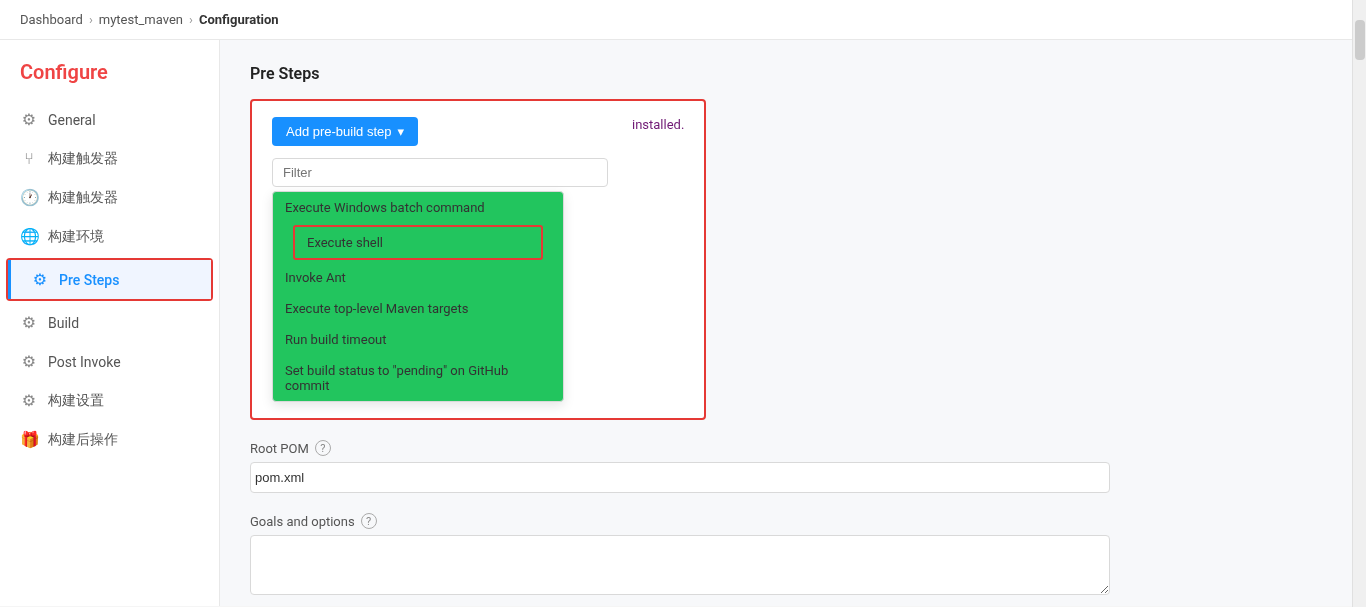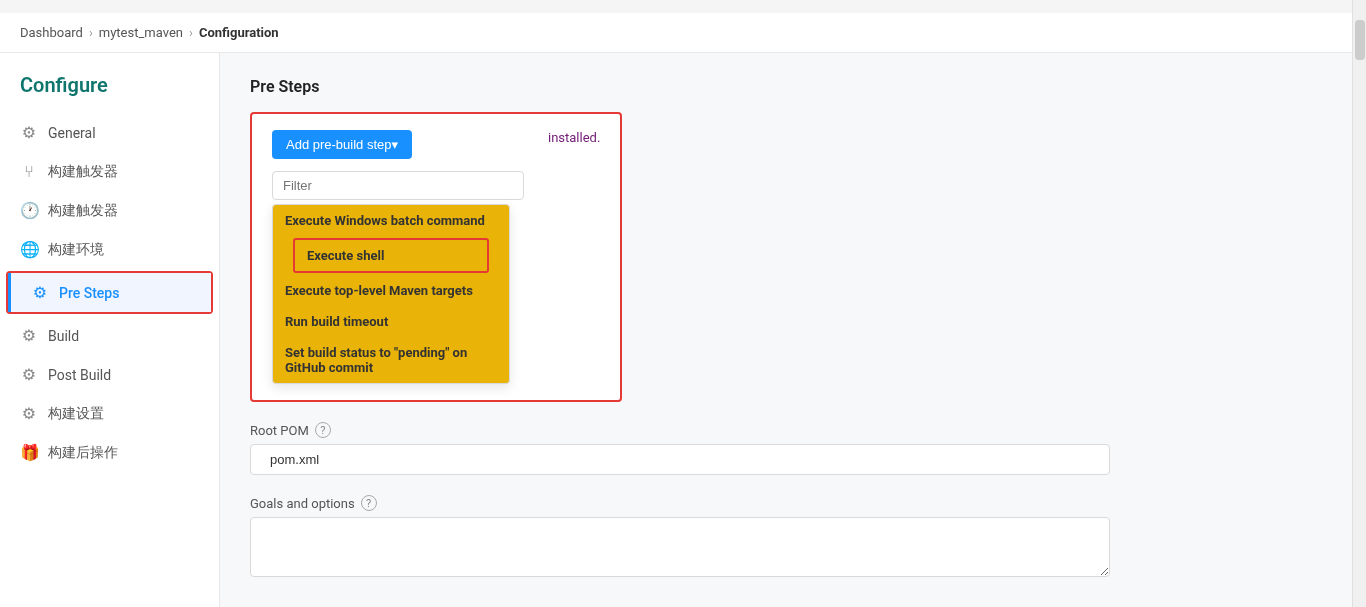--- a/index.html
+++ b/index.html
@@ -13,21 +13,20 @@
     
     .breadcrumb {
       padding: 12px 20px;
       font-size: 13px;
       color: #555;
       background: #fff;
       border-bottom: 1px solid #e8e8e8;
       display: flex;
       align-items: flex-end;
       gap: 6px;
-      margin-top: 13px;
     }
     .breadcrumb-sep {
       color: #999;
     }
     .breadcrumb-link {
       color: #555;
       text-decoration: none;
     }
     .breadcrumb-current { color: #333; font-weight: bold; }
 
@@ -43,21 +42,21 @@
       width: 220px;
       background: #fff;
       border-right: 1px solid #e8e8e8;
       padding: 20px 0;
       flex-shrink: 0;
     }
     .sidebar-title {
       font-size: 20px;
       font-weight: 600;
       padding: 0 20px 16px;
-      color: #0f766e;
+      color: #ef4444;
     }
     .sidebar-item {
       display: flex;
       align-items: center;
       gap: 10px;
       padding: 10px 20px;
       cursor: pointer;
       color: #555;
       font-size: 14px;
       transition: background 0.15s;
@@ -96,45 +95,44 @@
     .add-pre-build-btn {
       background: #1890ff;
       color: #fff;
       border: none;
       border-radius: 4px;
       padding: 7px 14px;
       font-size: 13px;
       cursor: pointer;
       display: flex;
       align-items: center;
-      gap: 0;
+      gap: 6px;
       margin-bottom: 12px;
     }
 
     
     .filter-input {
-      width: 252px;
+      width: 336px;
       border: 1px solid #d9d9d9;
       border-radius: 4px;
       padding: 6px 10px;
       font-size: 13px;
       color: #999;
       outline: none;
       margin-bottom: 4px;
       display: block;
     }
 
     
     .dropdown-menu {
-      width: 238px;
-      background: #eab308;
+      width: 292px;
+      background: #22c55e;
       border: 1px solid #d9d9d9;
       border-radius: 4px;
       box-shadow: 0 4px 12px rgba(0,0,0,0.1);
-      font-weight: bold;
     }
     .dropdown-item {
       padding: 8px 12px;
       font-size: 13px;
       color: #333;
       cursor: pointer;
     }
 
     
     .info-message {
@@ -166,21 +164,21 @@
       font-size: 11px;
       color: #888;
       cursor: pointer;
     }
 
     .form-input {
       width: 100%;
       max-width: 860px;
       border: 1px solid #d9d9d9;
       border-radius: 4px;
-      padding: 7px 19px;
+      padding: 7px 4px;
       font-size: 13px;
       color: #333;
       outline: none;
       background: #fff;
     }
     .form-textarea {
       width: 100%;
       max-width: 860px;
       border: 1px solid #d9d9d9;
       border-radius: 4px;
@@ -254,21 +252,21 @@
         <span class="si-icon">⚙</span>
         <span>Pre Steps</span>
       </div>
     </div>
     <div class="sidebar-item">
       <span class="si-icon">⚙</span>
       <span>Build</span>
     </div>
     <div class="sidebar-item">
       <span class="si-icon">⚙</span>
-      <span>Post Build</span>
+      <span>Post Invoke</span>
     </div>
     <div class="sidebar-item">
       <span class="si-icon">⚙</span>
       <span>构建设置</span>
     </div>
     <div class="sidebar-item">
       <span class="si-icon">🎁</span>
       <span>构建后操作</span>
     </div>
   </div>
@@ -288,20 +286,21 @@
             <span>▾</span>
           </button>
 
           <input class="filter-input" type="text" placeholder="Filter" style="">
 
           <div class="dropdown-menu">
             <div class="dropdown-item">Execute Windows batch command</div>
             <div style="border: 2px solid #e53935; border-radius: 3px; margin: 2px 20px;">
               <div class="dropdown-item" style="border:none;">Execute shell</div>
             </div>
+            <div class="dropdown-item">Invoke Ant</div>
             <div class="dropdown-item">Execute top-level Maven targets</div>
             <div class="dropdown-item">Run build timeout</div>
             <div class="dropdown-item">Set build status to "pending" on GitHub commit</div>
           </div>
         </div>
         <span class="info-message">installed.</span>
       </div>
     </div>
 
     

